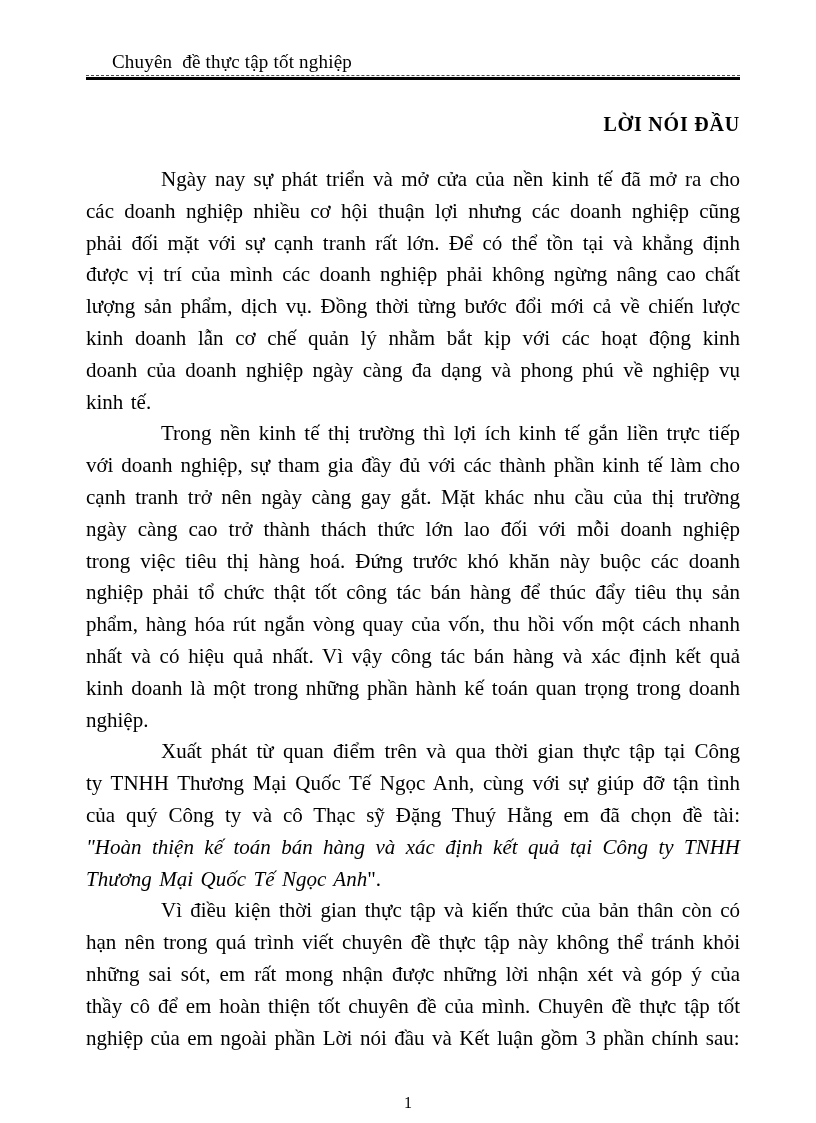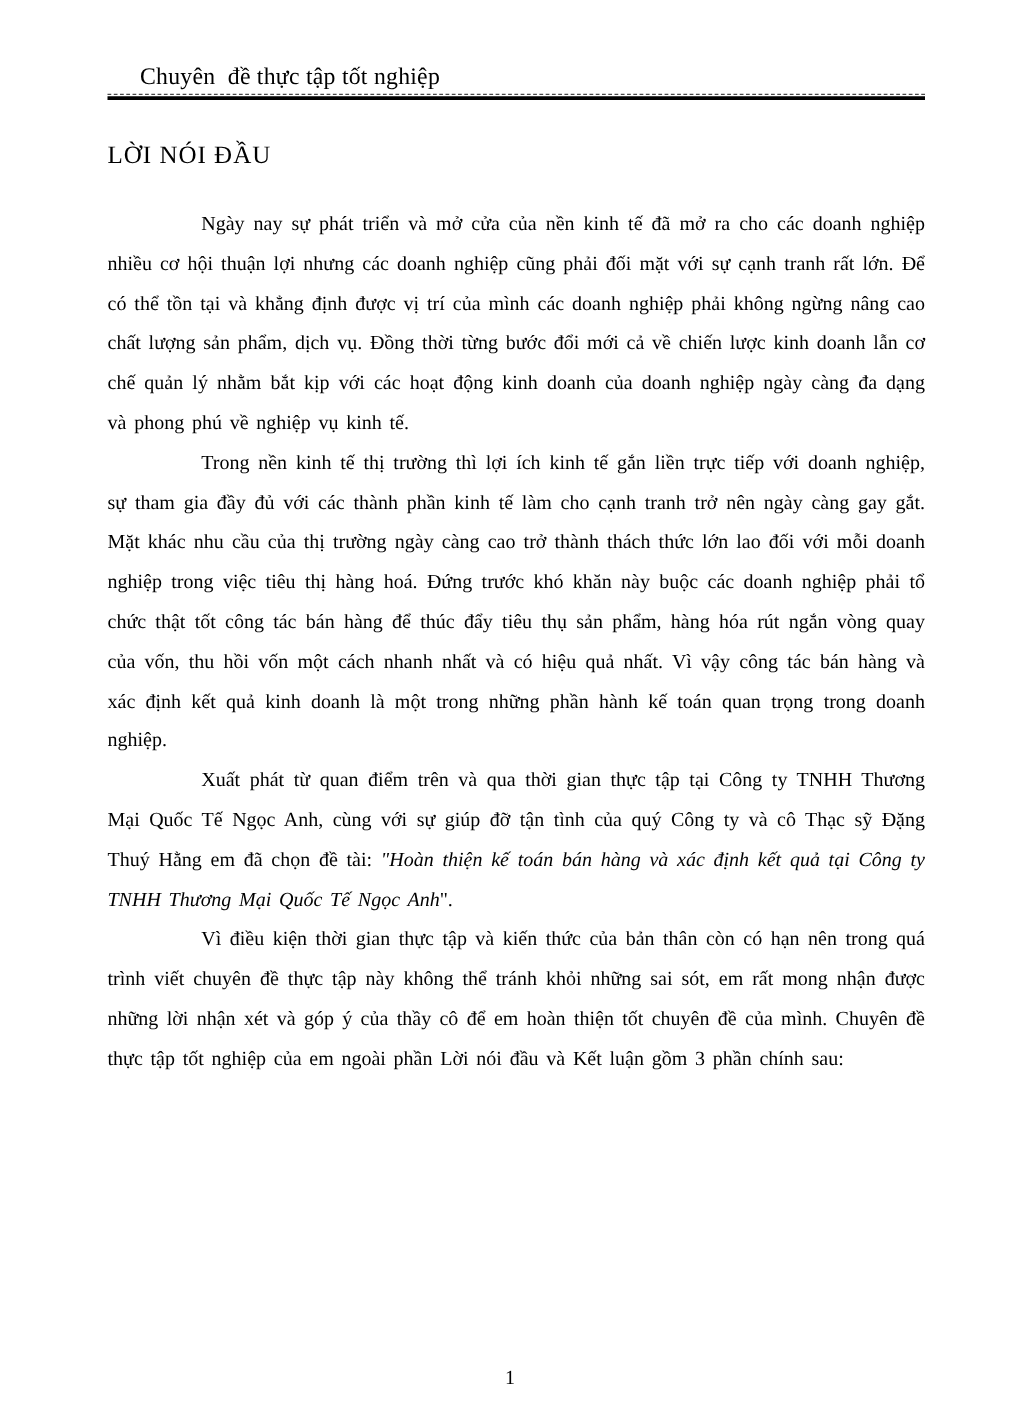--- a/index.html
+++ b/index.html
@@ -39,33 +39,33 @@
     height: 0;
   }
   .rule-thick {
     margin-top: 1px;
     border-top: 3px solid #000000;
     height: 0;
   }
   
   .doc-title {
     margin: 32px 76px 0 86px;
-    text-align: left;
+    text-align: right;
     font-size: 20px;
-    font-weight: normal;
+    font-weight: bold;
     letter-spacing: 0.8px;
     line-height: 24px;
   }
   
   .doc-body {
     margin: 28px 76px 0 86px;
   }
   .doc-body p {
     margin: 0;
-    font-size: 16px;
+    font-size: 21px;
     line-height: 31.8px;
     text-align: justify;
     text-indent: 75px;
     word-spacing: 2.2px;
   }
   .thesis-title {
     font-style: italic;
   }
   
   .page-number {

